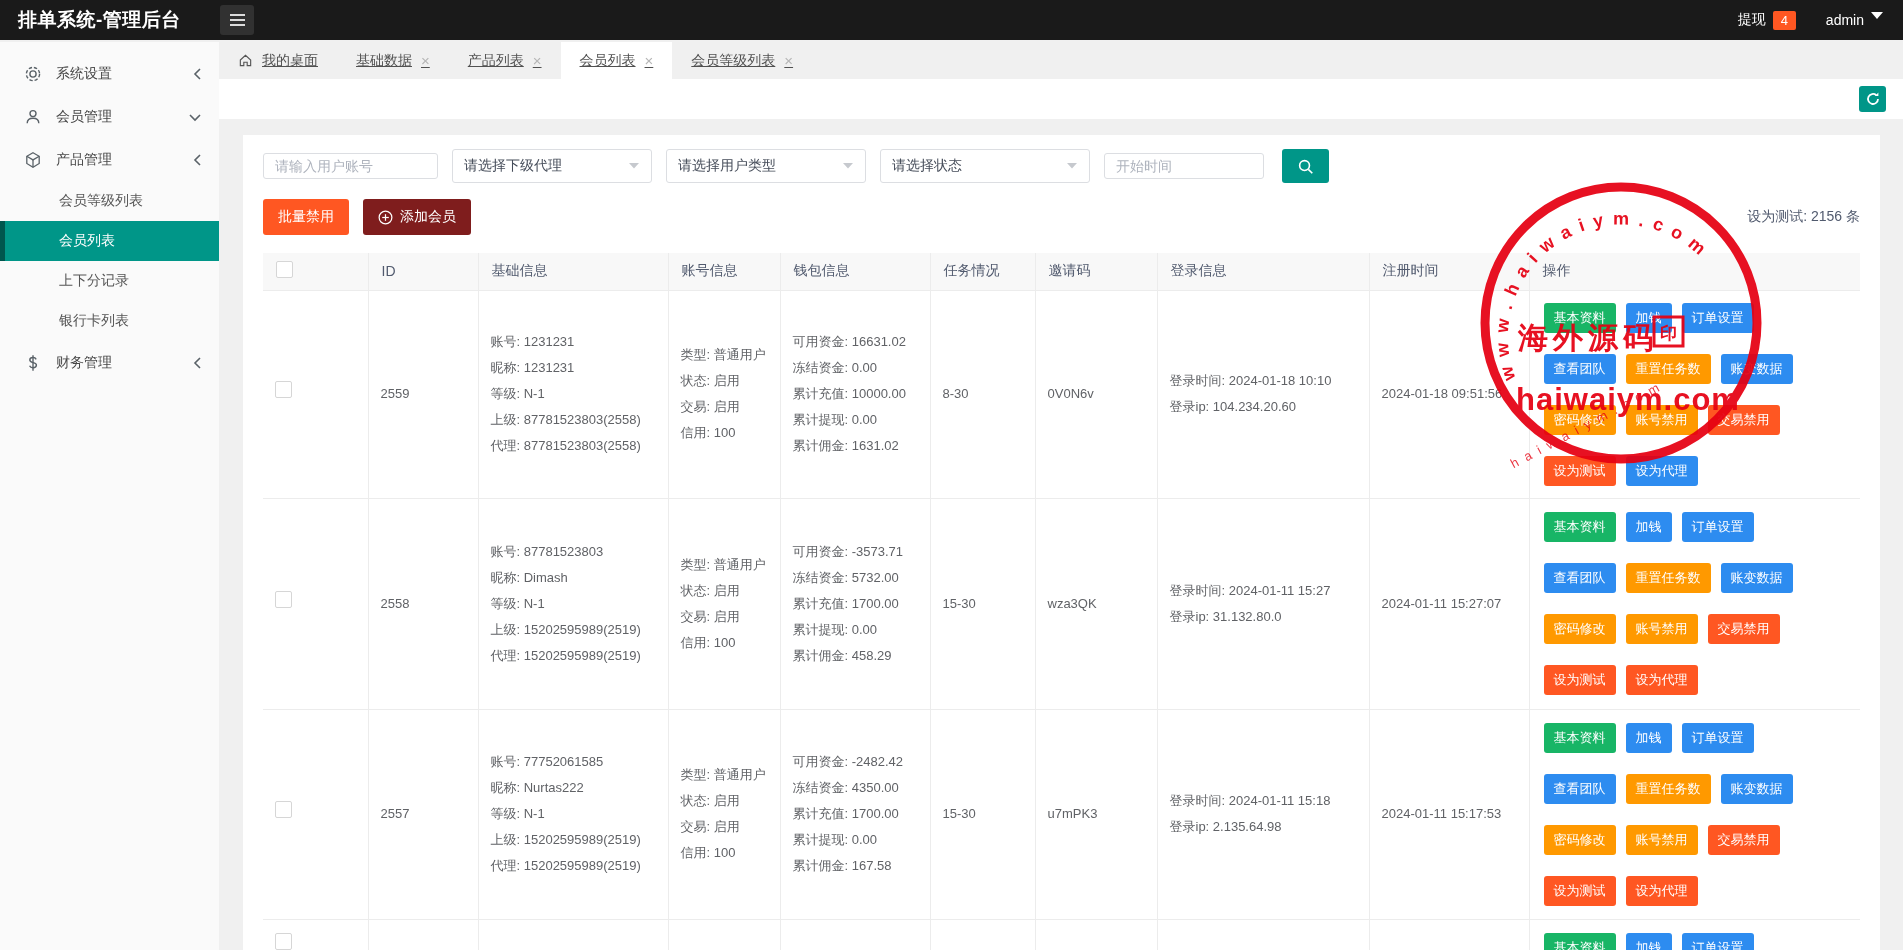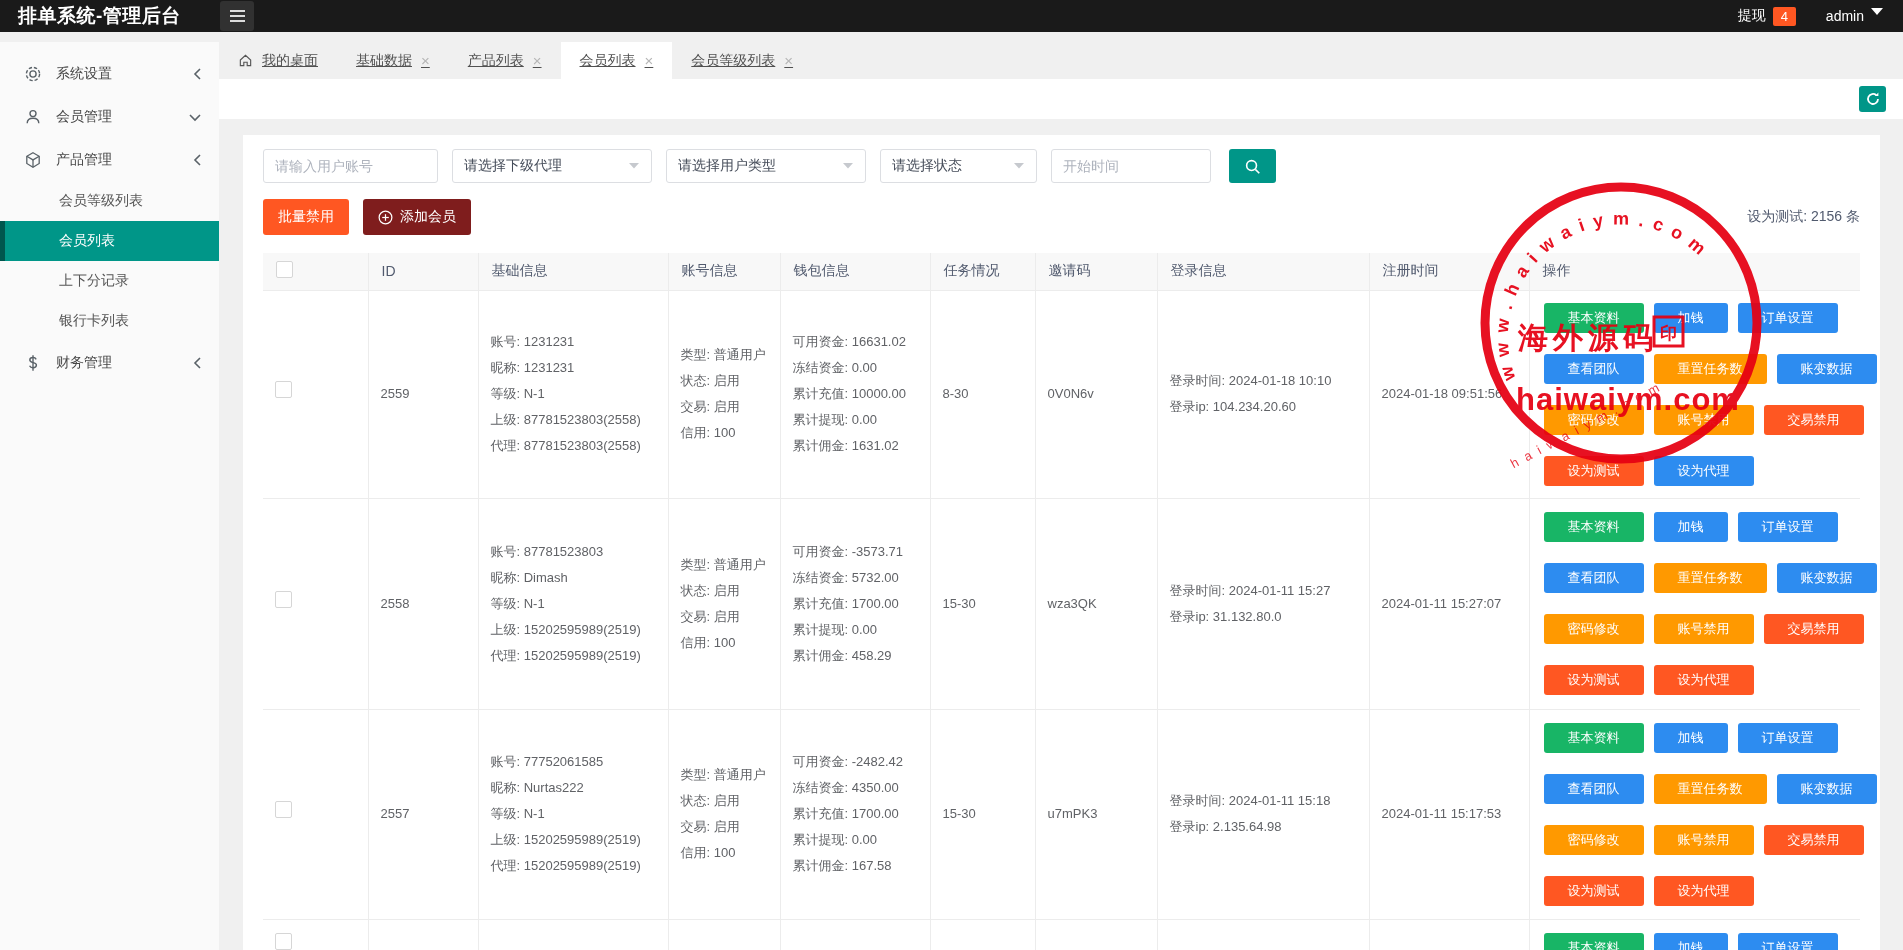--- a/index.html
+++ b/index.html
@@ -1,20 +1,20 @@
 <!DOCTYPE html>
 <html><head>
 <meta charset="utf-8">
 <style>
   * { margin:0; padding:0; box-sizing:border-box; }
   html,body { width:1903px; height:950px; overflow:hidden; }
   body { font-family:"Liberation Sans","DejaVu Sans",sans-serif; background:#f0f0f0; position:relative; color:#515a6e; }
 
   
-  .topbar { position:absolute; top:0; left:0; width:1903px; height:32px; background:#1a1a1a; display:flex; align-items:center; color:#fff; z-index:20; }
+  .topbar { position:absolute; top:0; left:0; width:1903px; height:40px; background:#1a1a1a; display:flex; align-items:center; color:#fff; z-index:20; }
   .topbar-title { font-size:19px; font-weight:bold; margin-left:18px; width:202px; letter-spacing:.5px; }
   .hamburger { width:34px; height:30px; background:#313131; border-radius:3px; display:flex; flex-direction:column; justify-content:center; align-items:center; gap:3px; cursor:pointer; }
   .hamburger i { display:block; width:15px; height:2px; background:#dcdcdc; }
   .topbar-right { margin-left:auto; display:flex; align-items:center; gap:30px; margin-right:20px; font-size:14px; }
   .withdraw { display:flex; align-items:center; gap:7px; cursor:pointer; }
   .badge { background:#ff5722; color:#fff; font-size:13px; padding:2px 8px; border-radius:2px; }
   .userbox { display:flex; align-items:flex-start; gap:7px; cursor:pointer; }
   .caret-down { width:0; height:0; border-left:6px solid transparent; border-right:6px solid transparent; border-top:7px solid #fff; }
 
   
@@ -35,46 +35,46 @@
   .tab.active { background:#fff; }
   .tab .close { color:#b5b5b5; font-size:15px; line-height:1; }
   .tab .home-icon { display:flex; }
 
   .toolbar-strip { height:40px; background:#fff; position:relative; }
   .refresh-btn { position:absolute; right:17px; top:7px; width:27px; height:26px; background:#009688; border:none; border-radius:3px; display:flex; align-items:center; justify-content:center; cursor:pointer; }
 
   .panel { position:absolute; top:93px; left:24px; width:1637px; height:1100px; background:#fff; padding:14px 20px; }
 
   .filters { display:flex; gap:14px; align-items:center; }
-  .f-input { height:34px; border:1px solid #dcdee2; border-radius:3px; padding:0 11px; font-size:14px; color:#515a6e; background:#fff; font-family:"Liberation Sans","DejaVu Sans",sans-serif; }
+  .f-input { height:26px; border:1px solid #dcdee2; border-radius:3px; padding:0 11px; font-size:14px; color:#515a6e; background:#fff; font-family:"Liberation Sans","DejaVu Sans",sans-serif; }
   .f-input::placeholder { color:#aeb3bd; }
   .w-account { width:175px; }
   .w-date { width:160px; }
   .f-select { height:34px; border:1px solid #dcdee2; border-radius:3px; padding:0 11px; font-size:14px; color:#454c59; background:#fff; display:flex; align-items:center; justify-content:space-between; cursor:pointer; }
   .w-agent,.w-type { width:200px; }
-  .w-status { width:157px; }
+  .w-status { width:210px; }
   .search-btn { width:47px; height:34px; background:#009688; border:none; border-radius:3px; display:flex; align-items:center; justify-content:center; cursor:pointer; margin-left:4px; }
 
   .actions-row { display:flex; align-items:center; margin:16px 0 18px; }
   .btn { border:none; border-radius:3px; color:#fff; font-size:14px; padding:9px 15px; cursor:pointer; font-family:"Liberation Sans","DejaVu Sans",sans-serif; }
   .btn-batch { background:#ff5722; }
   .btn-add { background:#7f1d1d; margin-left:14px; display:flex; align-items:center; gap:7px; }
   .total { margin-left:auto; font-size:14px; color:#515a6e; }
 
   table { width:100%; border-collapse:collapse; border-style:hidden; table-layout:fixed; }
   th,td { border:1px solid #ececec; }
   th { background:#f8f8f8; font-weight:normal; color:#515a6e; font-size:14px; height:37px; text-align:left; padding-left:13px; }
   td { font-size:13px; color:#606266; padding:10px 12px; vertical-align:middle; line-height:2.0; }
   .chkbox { width:17px; height:17px; border:1px solid #d6d6d6; border-radius:2px; background:#fff; cursor:pointer; display:inline-block; }
   tr.r1 { height:205px; } tr.r2 { height:211px; } tr.r3 { height:210px; } tr.rp { height:140px; }
   tr.rp td { vertical-align:top; padding-top:13px; }
   .act-cell { padding:12px 6px 12px 14px; }
   .act-line { display:flex; gap:10px; margin-bottom:21px; }
   .act-line:last-child { margin-bottom:0; }
-  .abtn { border:none; border-radius:3px; color:#fff; font-size:13px; padding:6px 24px; white-space:nowrap; cursor:pointer; font-family:"Liberation Sans","DejaVu Sans",sans-serif; }
+  .abtn { border:none; border-radius:3px; color:#fff; font-size:13px; padding:6px 10px; white-space:nowrap; cursor:pointer; font-family:"Liberation Sans","DejaVu Sans",sans-serif; }
   .cell-lines div { white-space:nowrap; }
 
   
   .stamp { position:absolute; left:1478px; top:176px; width:430px; height:310px; z-index:50; pointer-events:none; opacity:.93; }
 </style>
 </head>
 <body>
 
 <header class="topbar">
   <div class="topbar-title">排单系统-管理后台</div>

